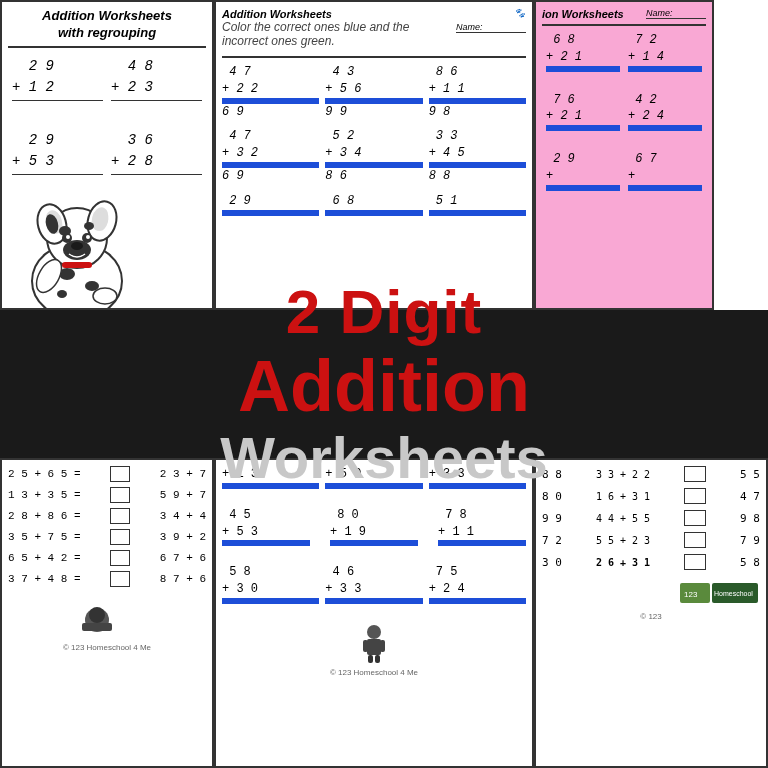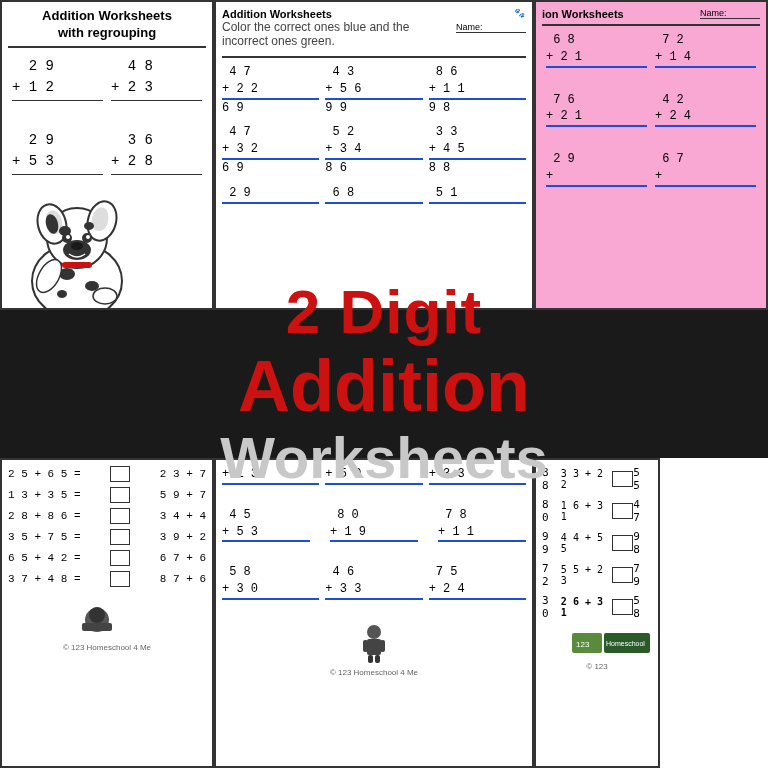--- a/index.html
+++ b/index.html
@@ -7,23 +7,24 @@
       width: 768px;
       height: 768px;
       overflow: hidden;
       font-family: Arial, sans-serif;
       background: #fff;
     }
 
     
     .top-section {
       display: flex;
-      width: 768px;
-      height: 310px;
-      background: #fff;
+      width: 714px;
+      height: 310px;
+      background: #fff;
+      font-style: italic;
     }
 
     
     .worksheet-left {
       width: 214px;
       height: 310px;
       border: 2px solid #333;
       background: #fff;
       padding: 6px;
       flex-shrink: 0;
@@ -115,21 +116,21 @@
       gap: 8px 6px;
     }
 
     .math-problem-sm {
       font-size: 12px;
       font-family: 'Courier New', monospace;
       line-height: 1.4;
     }
 
     .math-problem-sm .answer-line {
-      border-top: 2px solid #1d4ed8;
+      border-top: 6px solid #1d4ed8;
       min-height: 16px;
     }
 
     
     .banner {
       width: 768px;
       height: 148px;
       background: #1a1a1a;
       display: flex;
       align-items: center;
@@ -160,21 +161,21 @@
     .banner-line3 {
       font-size: 58px;
       font-weight: 900;
       color: #c8c8c8;
       font-family: Arial Black, sans-serif;
     }
 
     
     .bottom-section {
       display: flex;
-      width: 660px;
+      width: 768px;
       height: 310px;
       background: #fff;
     }
 
     .bottom-left {
       width: 214px;
       height: 310px;
       border: 2px solid #333;
       background: #fff;
       padding: 6px;

